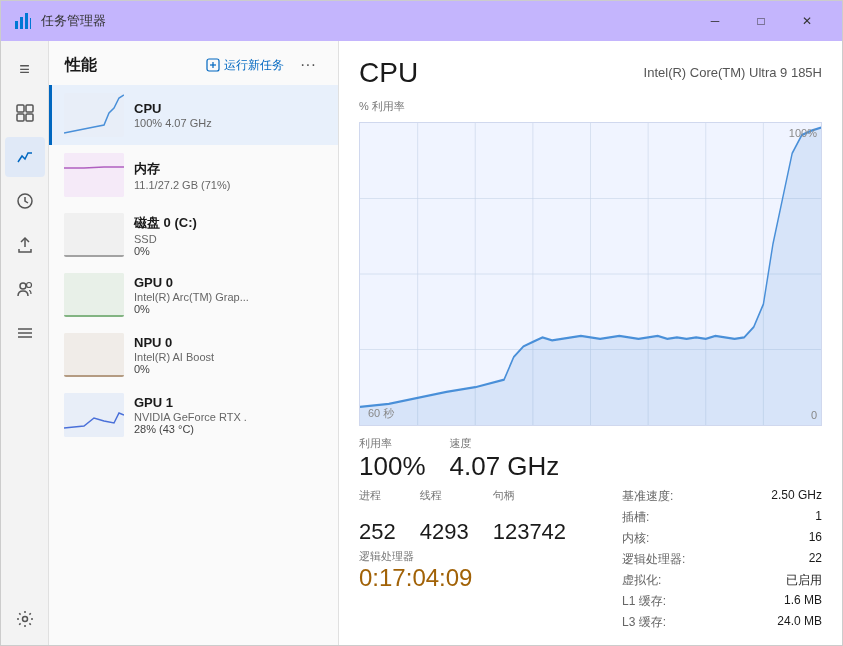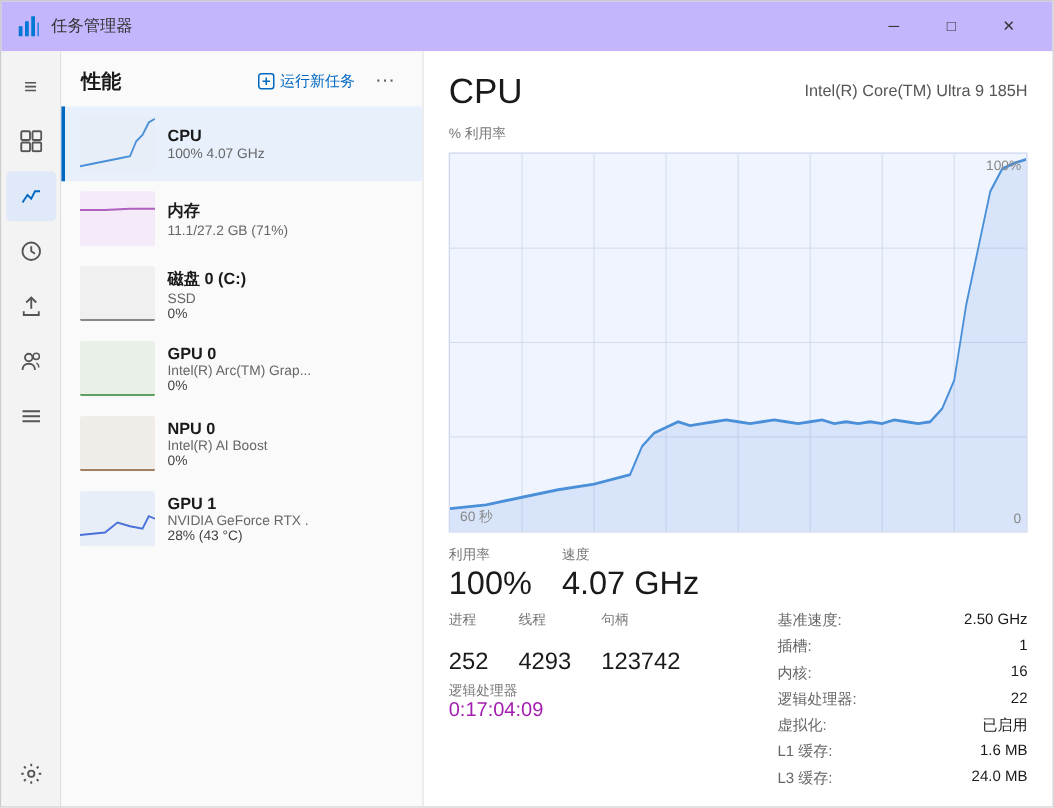--- a/index.html
+++ b/index.html
@@ -261,21 +261,21 @@
       font-size: 26px;
       font-weight: 300;
       color: #1a1a1a;
     }
     .bottom-stat-group {
       display: flex;
       flex-direction: column;
       gap: 16px;
     }
     .bsi-value {
-      font-size: 19px;
+      font-size: 22px;
       font-weight: 300;
       color: #1a1a1a;
     }
 
     .right-side-stats {
       margin-left: auto;
       display: flex;
       flex-direction: column;
       gap: 4px;
       min-width: 200px;
@@ -297,23 +297,23 @@
 
     .runtime-block {
       display: flex;
       flex-direction: column;
     }
     .runtime-label {
       font-size: 11px;
       color: #777;
     }
     .runtime-value {
-      font-size: 16px;
+      font-size: 24px;
       font-weight: 300;
-      color: #a21caf;
+      color: #a16207;
     }
 
     
     .lower-section {
       display: flex;
       gap: 8px;
       align-items: flex-start;
     }
     .lower-left {
       display: flex;

